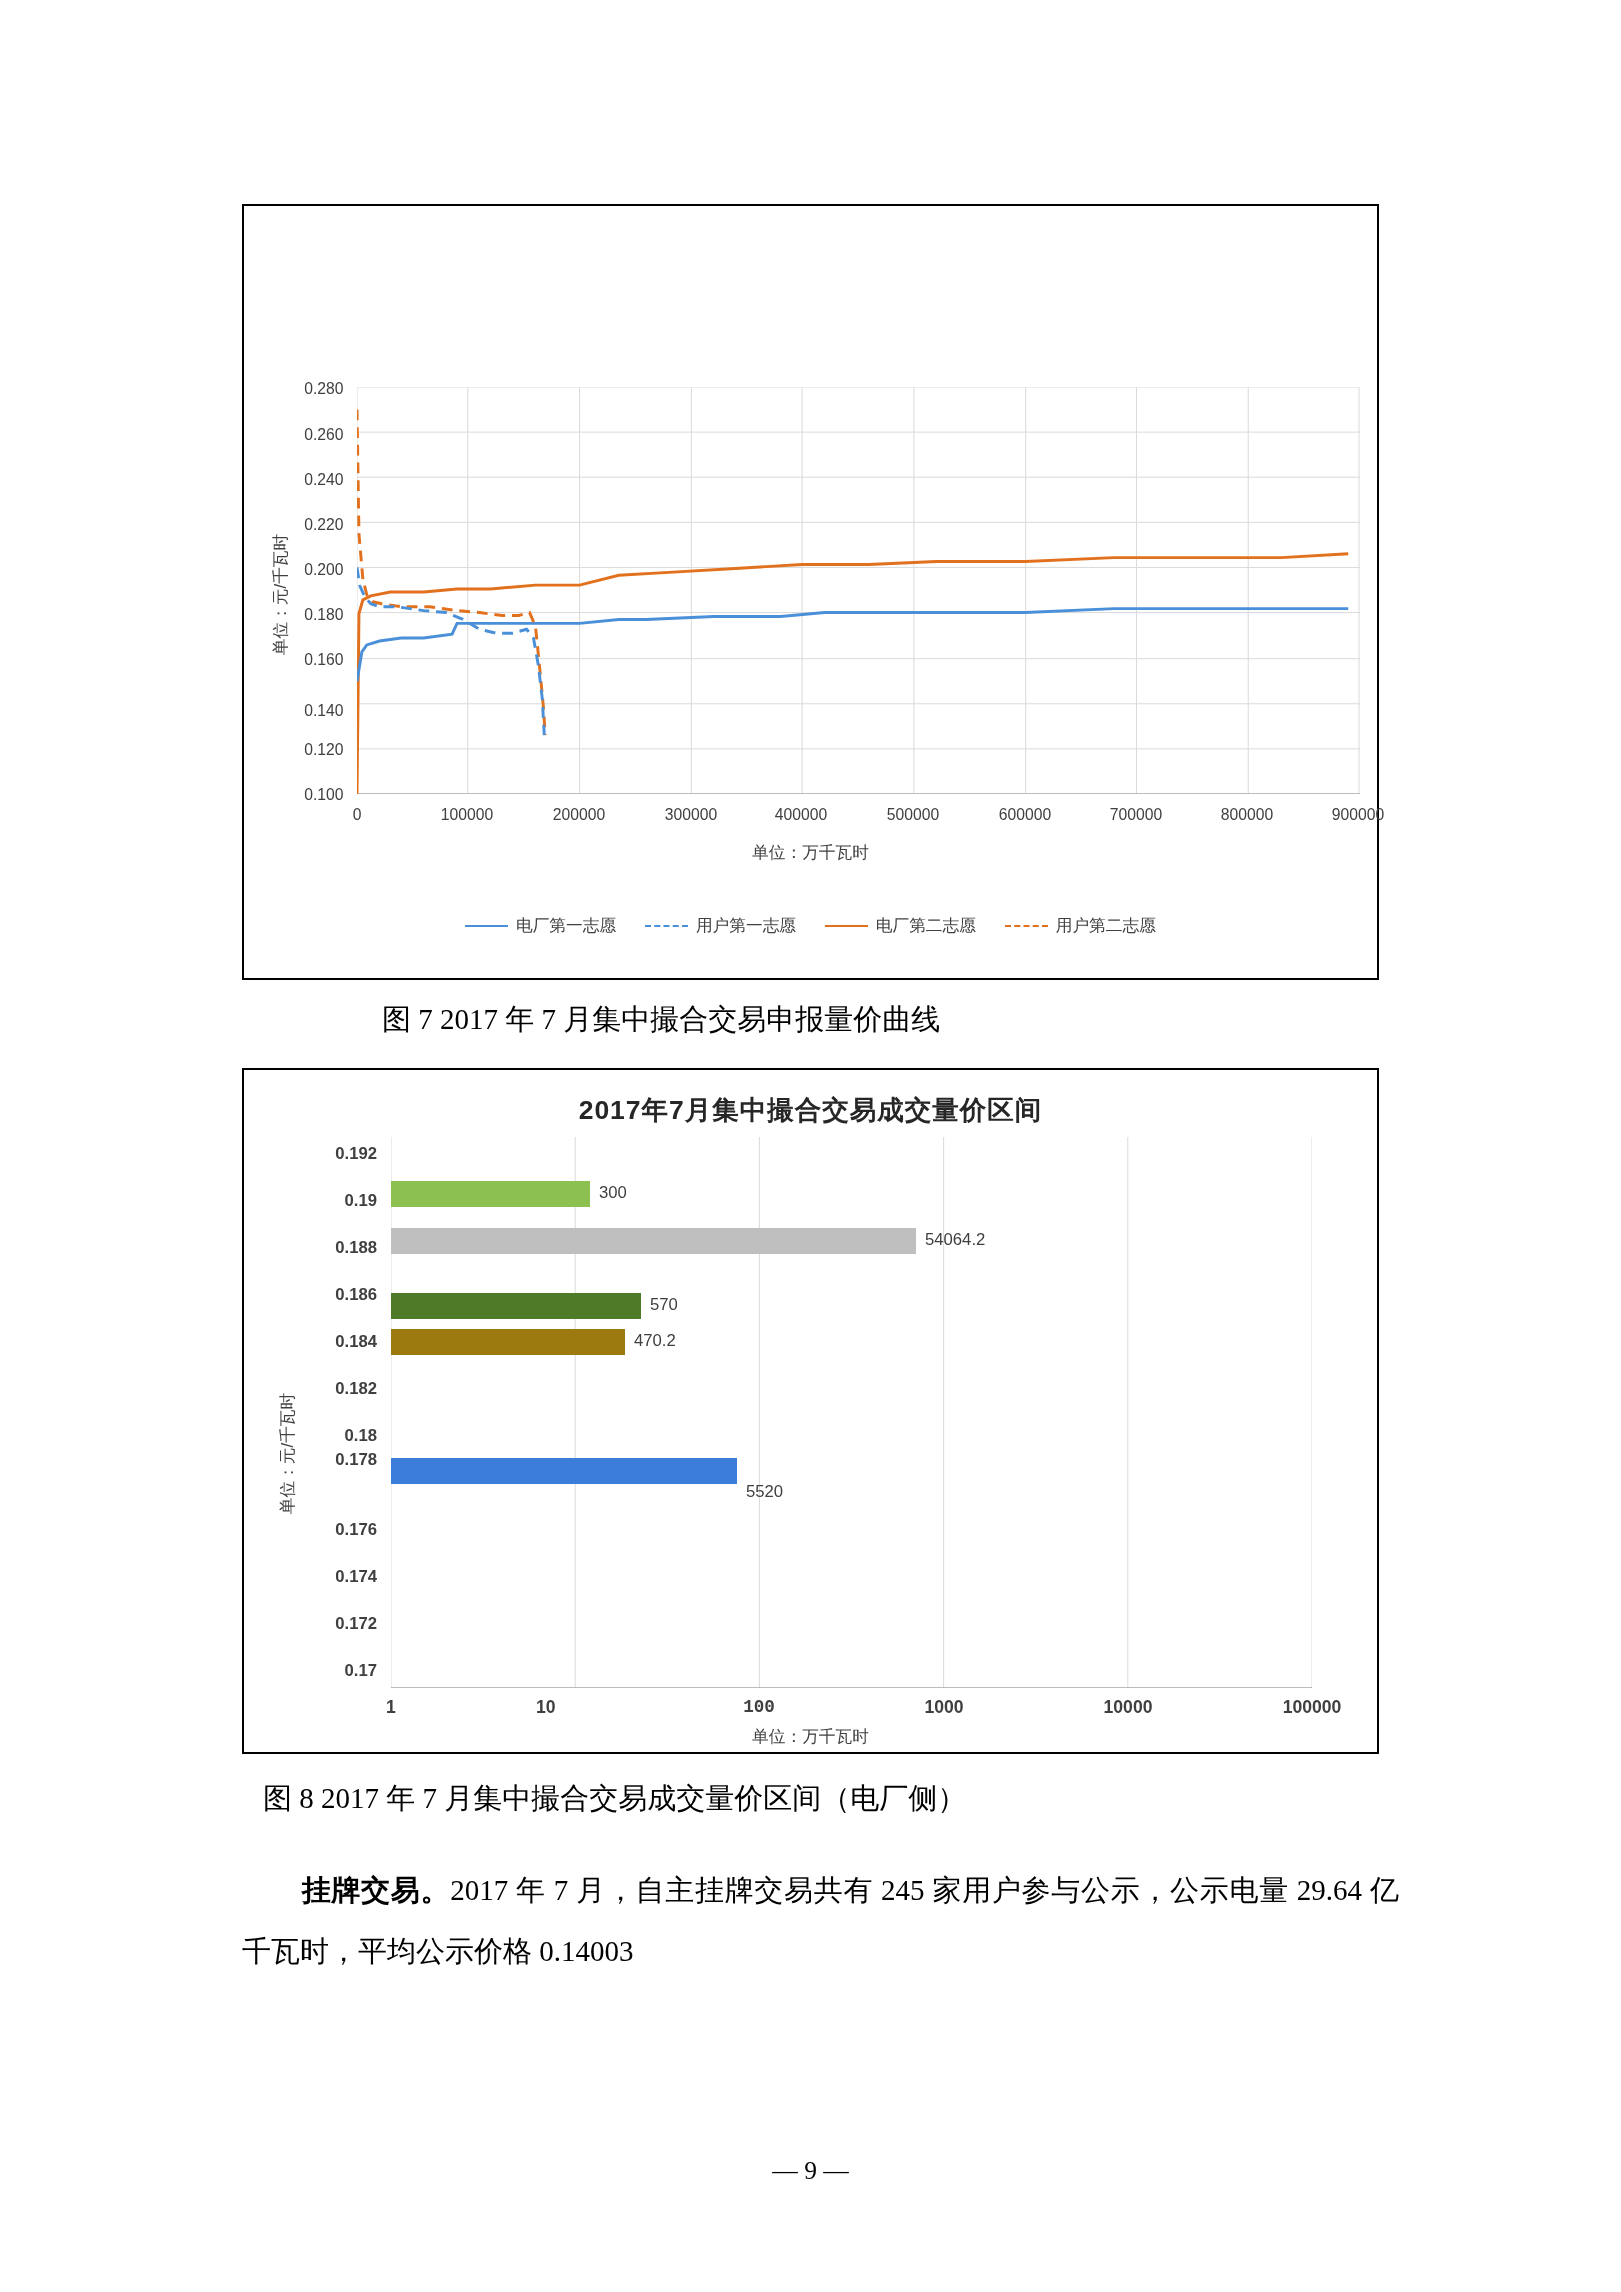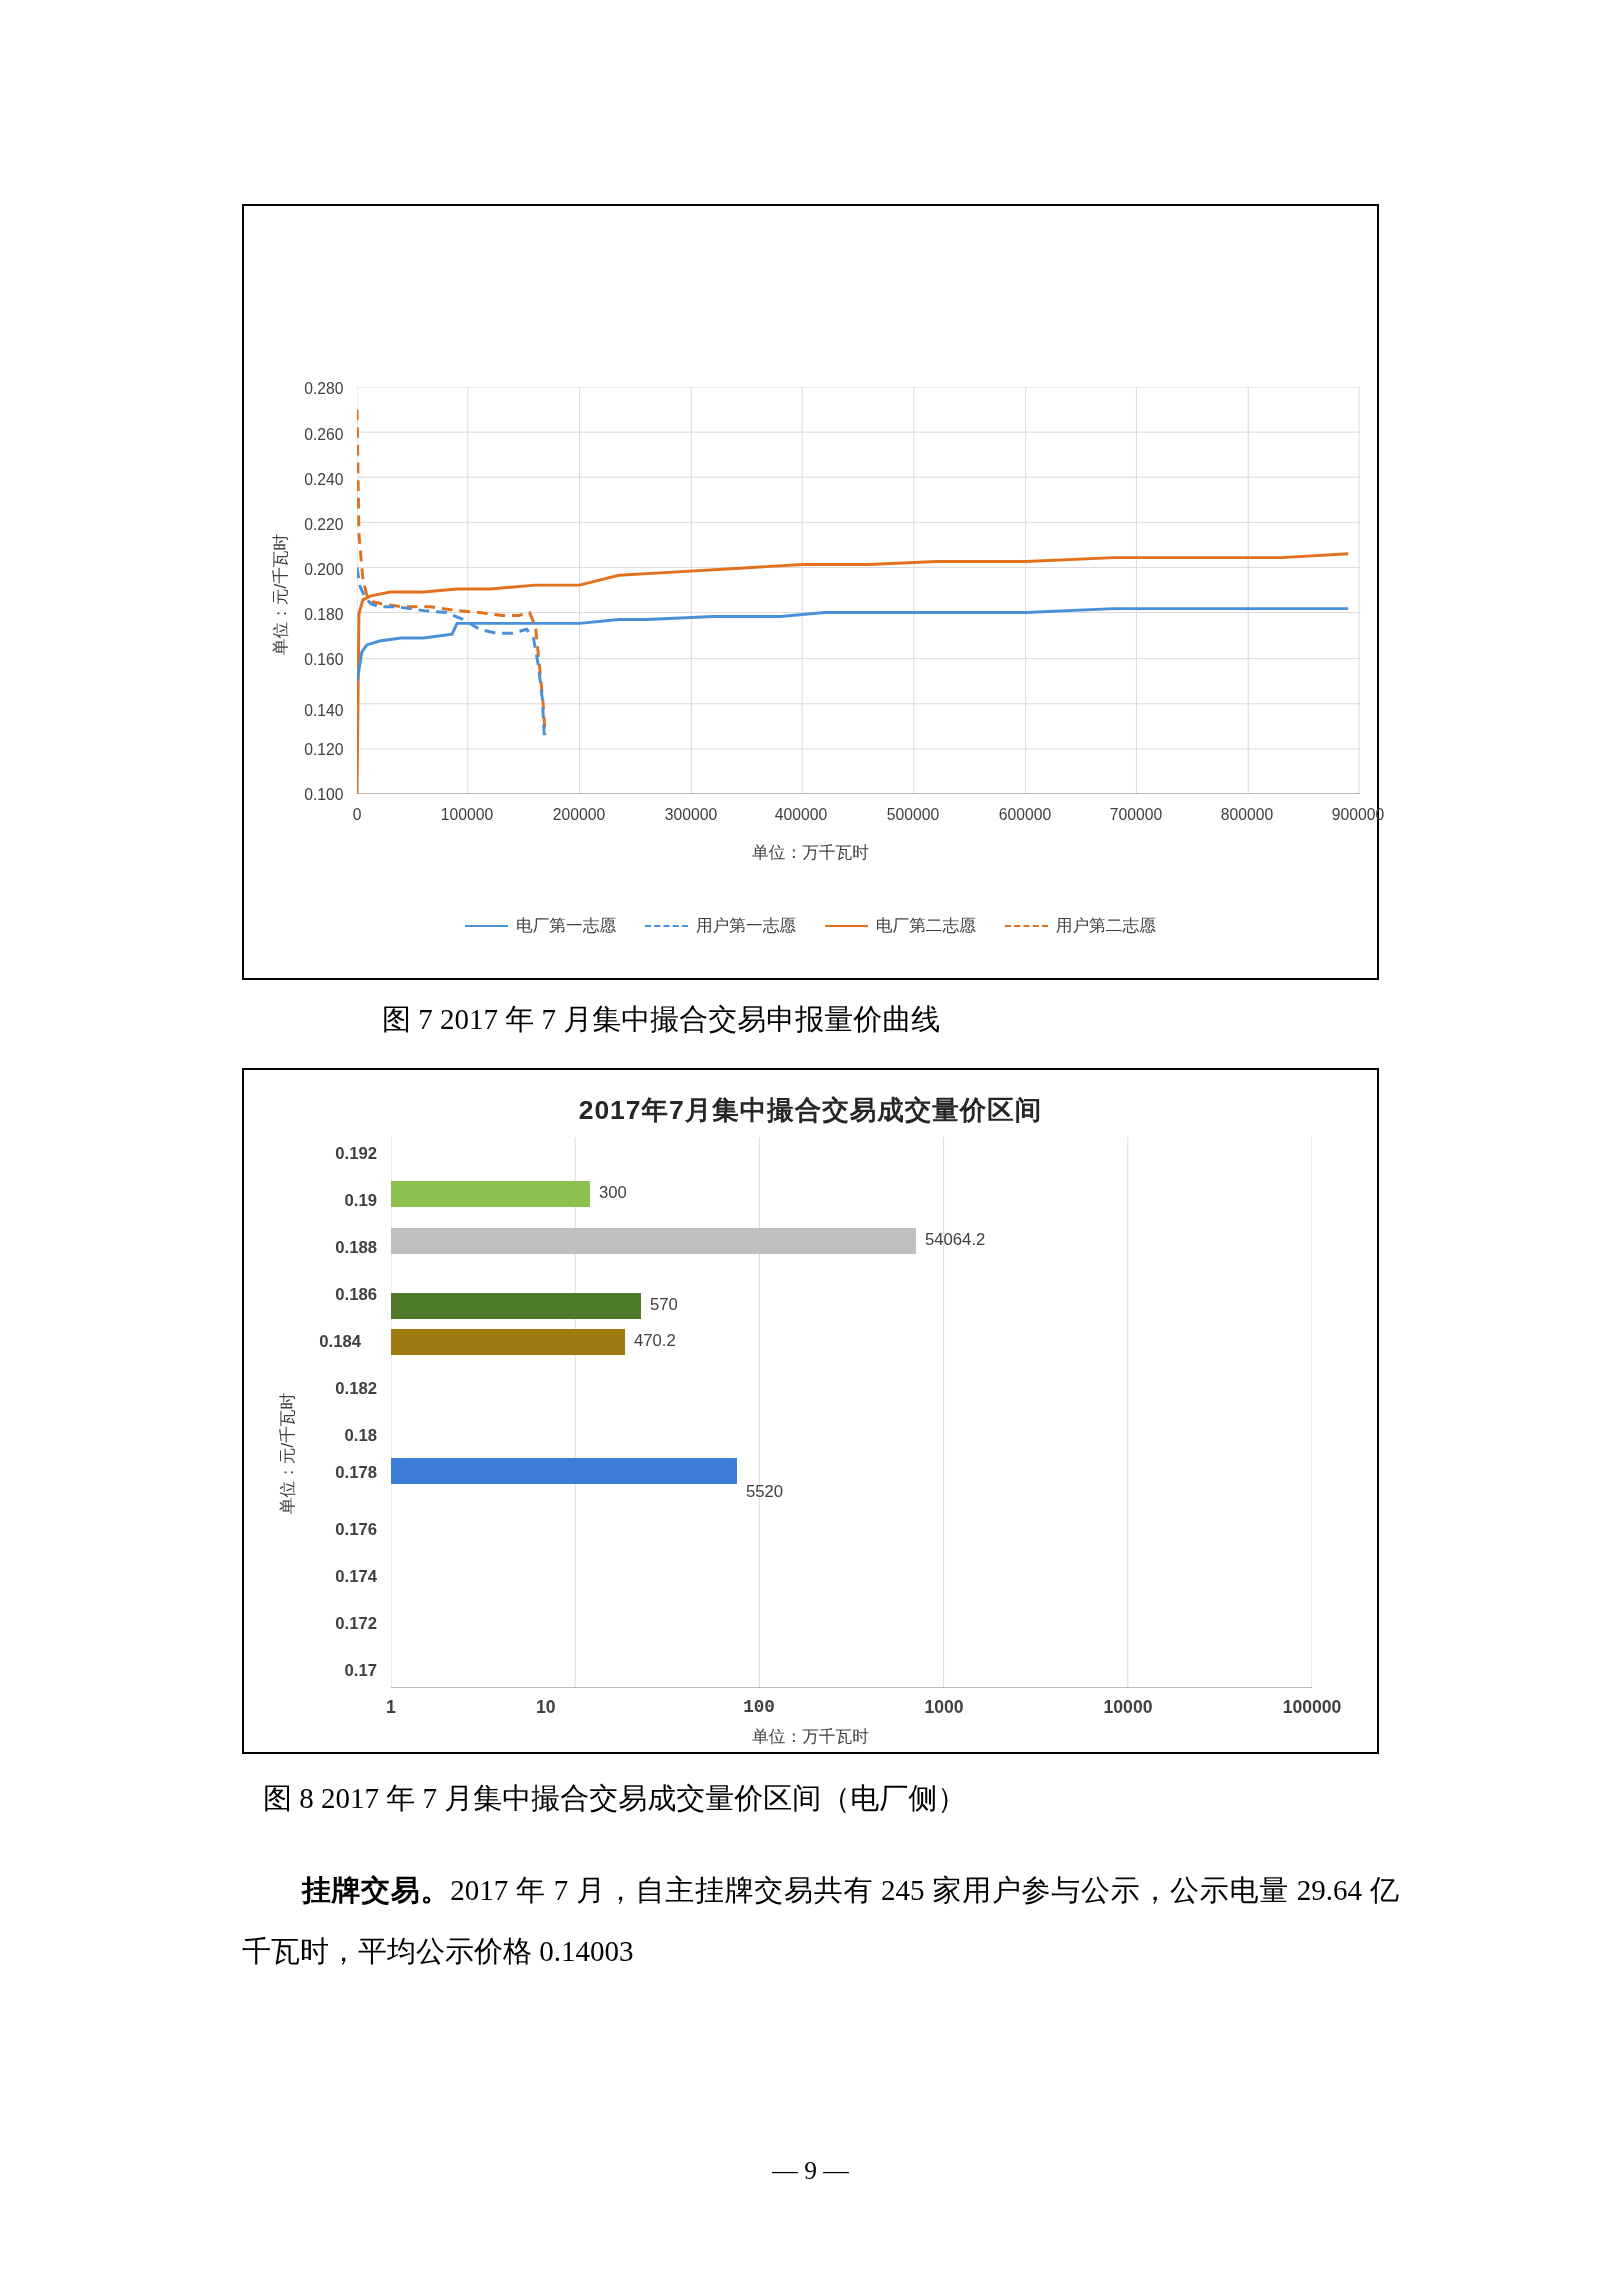--- a/index.html
+++ b/index.html
@@ -247,24 +247,24 @@
   <div class="fig-box" id="fig8-box">
 
     <div class="chart-title" style="top:21.6px;">2017年7月集中撮合交易成交量价区间</div>
 
     <div class="axis-title rot" style="left:-69px; top:372px; width:225px; text-align:center;">单位：元/千瓦时</div>
 
     <div class="ytick-b" style="left:39px; top:74px;  width:94px;">0.192</div>
     <div class="ytick-b" style="left:39px; top:121px; width:94px;">0.19</div>
     <div class="ytick-b" style="left:39px; top:168px; width:94px;">0.188</div>
     <div class="ytick-b" style="left:39px; top:215px; width:94px;">0.186</div>
-    <div class="ytick-b" style="left:23px; top:262px; width:94px;">0.184</div>
+    <div class="ytick-b" style="left:39px; top:262px; width:94px;">0.184</div>
     <div class="ytick-b" style="left:39px; top:309px; width:94px;">0.182</div>
     <div class="ytick-b" style="left:39px; top:356px; width:94px;">0.18</div>
-    <div class="ytick-b" style="left:39px; top:393px; width:94px;">0.178</div>
+    <div class="ytick-b" style="left:39px; top:380px; width:94px;">0.178</div>
     <div class="ytick-b" style="left:39px; top:450px; width:94px;">0.176</div>
     <div class="ytick-b" style="left:39px; top:497px; width:94px;">0.174</div>
     <div class="ytick-b" style="left:39px; top:544px; width:94px;">0.172</div>
     <div class="ytick-b" style="left:39px; top:591px; width:94px;">0.17</div>
 
     <svg class="plot" style="left:147px; top:67px; width:921px; height:551px;" viewBox="0 0 940 562" preserveAspectRatio="none">
       <g stroke="#d9d9d9" stroke-width="1">
         <line x1="0" y1="-46" x2="0" y2="562"></line>
         <line x1="188" y1="-46" x2="188" y2="562"></line>
         <line x1="376" y1="-46" x2="376" y2="562"></line>

